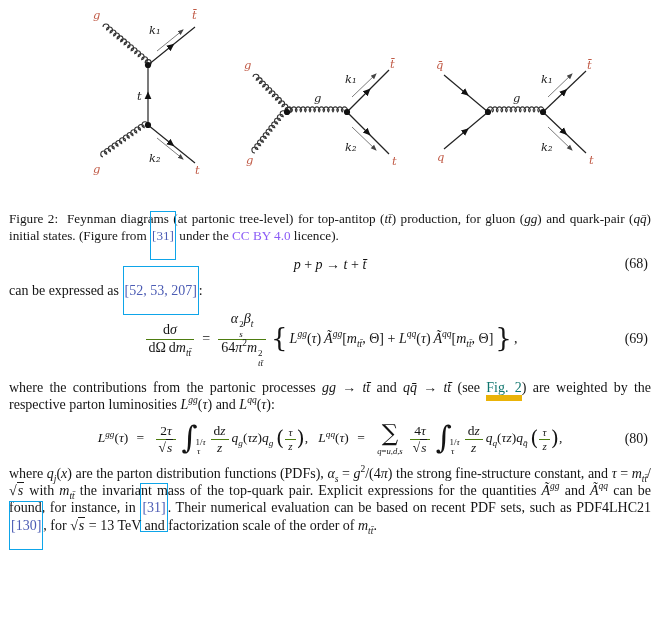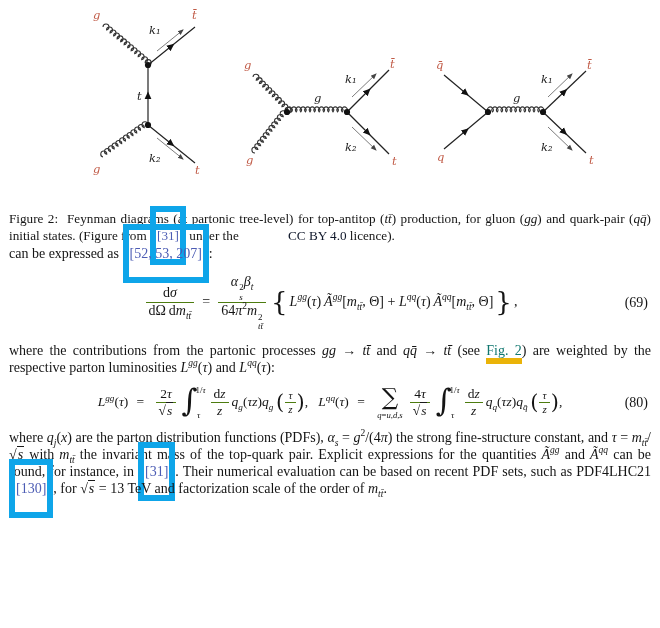--- a/index.html
+++ b/index.html
@@ -17,42 +17,42 @@
   .mom{fill:none;stroke:#444;stroke-width:0.7;}
   .vtx{fill:#111;}
   
   .caption{margin:24px 0 0;font-size:13.2px;line-height:1.28;text-align:justify;}
   
   .body{font-size:14px;line-height:1.22;text-align:justify;margin:0;}
   .ind{text-indent:22px;}
   .para1{margin-top:30px;}
   sup{font-size:0.68em;line-height:0;vertical-align:super;}
   sub{font-size:0.68em;line-height:0;vertical-align:sub;}
-  .clink{color:#4c5cb4;border:6px solid #0ea5e9;padding:16px 1px;}
+  .clink{color:#4c5cb4;border:1px solid #0ea5e9;padding:16px 1px;}
   .flink{color:#0f766e;border-bottom:6px solid #eab308;}
-  .glink{color:#0f172a;margin-left:46px;}
+  .glink{color:#8b5cf6;}
   .ovl{border-top:1px solid #1a1a1a;padding:0 1px;}
   
   .eqrow{position:relative;text-align:center;}
   .eq68{margin:11px 0 9px;font-size:14px;}
   .eq69{margin:12px 0 11px;font-size:14px;text-decoration:underline;}
   .eq70{margin:9px 0 9px;font-size:13.5px;}
   .eq{display:inline-block;vertical-align:middle;}
   .eqnum{position:absolute;right:3px;top:50%;transform:translateY(-50%);font-size:14px;color:#141414;}
   .frac{display:inline-flex;flex-direction:column;text-align:center;vertical-align:middle;margin:0 3px;line-height:1.2;}
   .fn{display:block;padding:0 3px;}
   .fd{display:block;border-top:1px solid #4d7c0f;padding:0 3px;}
   .frac.sm{font-size:0.82em;margin:0 1px;line-height:1.15;}
   .ss{display:inline-flex;flex-direction:column;align-items:flex-start;font-size:0.64em;line-height:1.05;vertical-align:-0.5em;margin-left:1px;}
   .rel{margin:0 5px;}
   .bigb{font-size:26px;line-height:0;vertical-align:middle;position:relative;top:-1px;margin:0 2px;font-family:"DejaVu Serif",serif;}
   .bp{font-size:21px;line-height:0;vertical-align:middle;position:relative;top:-1px;font-family:"DejaVu Serif",serif;}
   .intwrap{display:inline-flex;align-items:center;vertical-align:middle;margin:0 2px;}
   .int{font-size:31px;line-height:1;font-family:"DejaVu Serif",serif;position:relative;top:-2px;}
-  .lims{display:inline-flex;flex-direction:column;justify-content:space-between;height:34px;font-size:0.66em;line-height:1;margin-left:-2px;}
+  .lims{display:inline-flex;flex-direction:column;justify-content:flex-end;height:34px;font-size:0.66em;line-height:1;margin-left:-2px;}
   .lu{display:block;}
   .ll{display:block;margin-left:-4px;}
   .sum{display:inline-flex;flex-direction:column;align-items:center;vertical-align:middle;line-height:1;margin:0 4px;}
   .st{font-size:23px;font-family:"DejaVu Serif",serif;}
   .sb{font-size:0.64em;margin-top:2px;}
 </style>
 </head>
 <body>
 
 <div class="page">
@@ -133,20 +133,24 @@
       <text class="plabel" x="161" y="107">t</text>
       <text class="mlabel" x="85" y="45">g</text>
       <text class="mlabel" x="113" y="26">k₁</text>
       <text class="mlabel" x="113" y="94">k₂</text>
     </svg>
   </div>
 
   <p class="caption"><span>Figure 2:</span>&nbsp;&nbsp;<span>Feynman diagrams (at partonic tree-level) for top-antitop (<i>tt̄</i>) production, for gluon (<i>gg</i>) and quark-pair (<i>qq̄</i>) initial states. (Figure from <span class="clink">[31]</span> under the <span class="glink">CC BY 4.0</span> licence).</span></p>
 
 
+  <div class="eqrow eq68">
+    <span class="eq"><i>p</i> + <i>p</i> → <i>t</i> + <i>t̄</i></span>
+    <span class="eqnum">(68)</span>
+  </div>
 
   <p class="body">can be expressed as <span class="clink">[52, 53, 207]</span>:</p>
 
   <div class="eqrow eq69">
     <span class="eq"><span class="frac">
           <span class="fn">d<i>σ</i></span>
           <span class="fd">dΩ d<i>m</i><sub><i>tt̄</i></sub></span>
         </span><span class="rel">=</span><span class="frac">
           <span class="fn"><i>α</i><span class="ss">
               <span>2</span>

